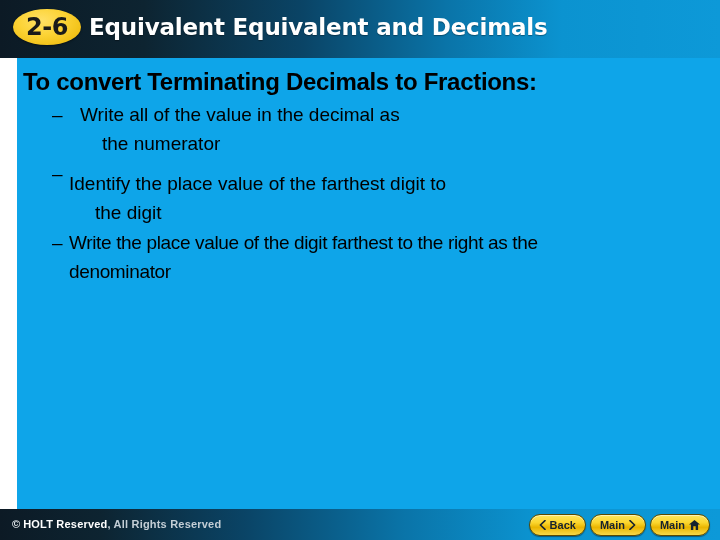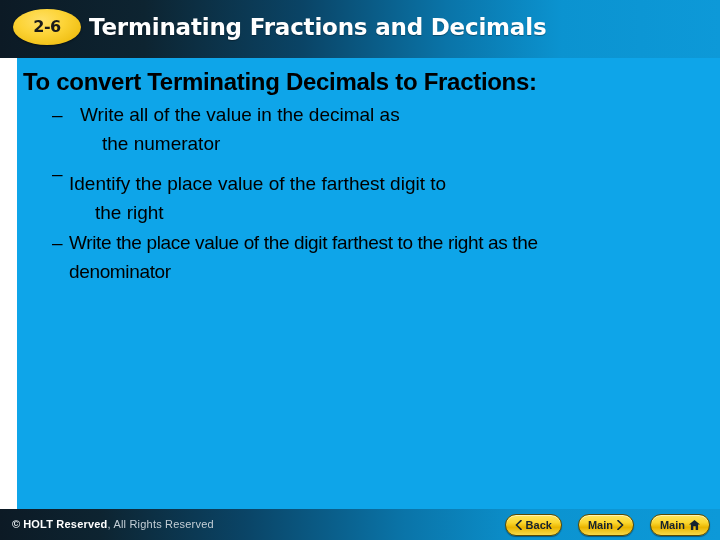--- a/index.html
+++ b/index.html
@@ -54,21 +54,21 @@
     height: 36px;
     border-radius: 50%;
     background: radial-gradient(ellipse at 42% 32%, #ffe066 0%, #fcd335 42%, #f0bf14 78%, #d9a400 100%);
     box-shadow: 0 1px 2px rgba(0,0,0,0.45);
     display: flex;
     align-items: center;
     justify-content: center;
   }
   .lesson-badge span {
     font-family: "DejaVu Sans", sans-serif;
-    font-size: 16px;
+    font-size: 24px;
     font-weight: bold;
     color: #1a1a1a;
     letter-spacing: -0.5px;
     line-height: 1;
   }
   .header-title {
     position: absolute;
     left: 89px;
     top: 9px;
     font-family: "DejaVu Sans", sans-serif;
@@ -163,28 +163,28 @@
     position: absolute;
     left: 12px;
     top: 8px;
     font-family: "Liberation Sans", sans-serif;
     font-size: 11px;
     white-space: nowrap;
     line-height: 14px;
   }
   .copyright .cmark { color: #e8eef2; font-weight: bold; }
   .copyright .cbold { color: #ffffff; font-weight: bold; letter-spacing: 0.2px; }
-  .copyright .clight { color: #c3ced6; font-weight: normal; letter-spacing: 0.2px; margin-top: 13px; }
+  .copyright .clight { color: #c3ced6; font-weight: bold; letter-spacing: 0.2px; margin-top: 13px; }
 
   .nav-buttons {
     position: absolute;
     right: 10px;
     top: 5px;
     display: flex;
-    gap: 16px;
+    gap: 4px;
     align-items: center;
     text-align: center;
   }
   .nav-btn {
     height: 20px;
     border-radius: 11px;
     background: linear-gradient(to bottom, #fde65e 0%, #fbd62e 38%, #eab500 62%, #f6d949 100%);
     border: 1px solid #5b4a00;
     box-shadow: inset 0 1px 0 rgba(255,255,255,0.55), 0 1px 1px rgba(0,0,0,0.4);
     display: flex;
@@ -207,21 +207,21 @@
   .chev-svg { display: block; }
 </style>
 </head>
 <body>
 
 <div class="header-bar">
   <div class="header-inner">
     <div class="lesson-badge">
       <span>2-6</span>
     </div>
-    <div class="header-title">Terminating Fractions and Decimals</div>
+    <div class="header-title">Equivalent Equivalent and Decimals</div>
   </div>
 </div>
 
 <div class="slide-body">
 
   <div class="section-heading">To convert Terminating Decimals to Fractions:</div>
 
   <div class="bullet-list">
 
     <div class="bullet-item bullet-1">
@@ -229,21 +229,21 @@
       <div class="btext">
         <span>Write all of the value in the decimal as</span>
         <span class="cont">the numerator</span>
       </div>
     </div>
 
     <div class="bullet-item bullet-2">
       <div class="dash">–</div>
       <div class="btext">
         <span>Identify the place value of the farthest digit to</span>
-        <span class="cont">the right</span>
+        <span class="cont">the digit</span>
       </div>
     </div>
 
     <div class="bullet-item bullet-3">
       <div class="dash">–</div>
       <div class="btext">
         <span>Write the place value of the digit farthest to the right as the</span>
         <span class="cont">denominator</span>
       </div>
     </div>

